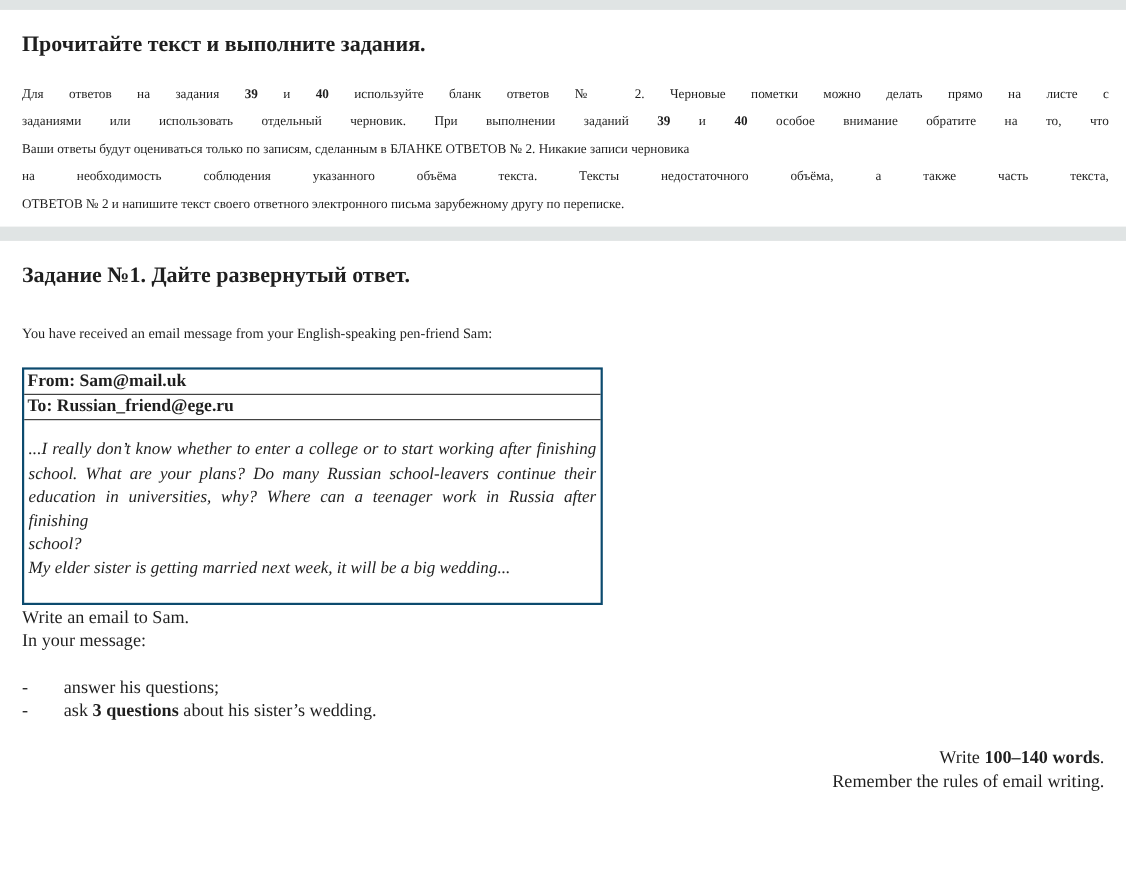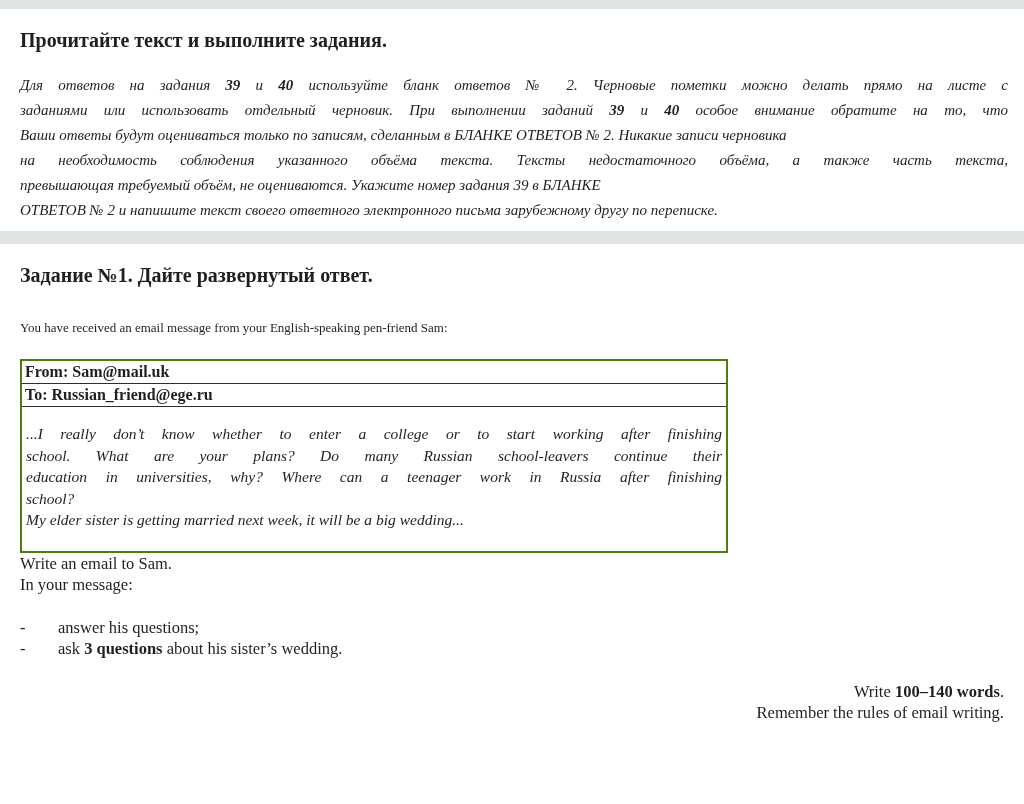--- a/index.html
+++ b/index.html
@@ -19,38 +19,37 @@
 
   .heading {
     margin-top: 21px;
     font-weight: bold;
     font-size: 20px;
     line-height: 20px;
   }
 
   .ru-paragraph {
     margin-top: 23px;
-    font-style: italic;
-    font-size: 15px;
+    font-size: 12px;
     line-height: 25px;
   }
   .tline { min-height: 25px; }
   .just { text-align: justify; text-align-last: justify; }
   b { font-weight: bold; }
 
   .intro {
     margin-top: 32px;
     font-size: 13px;
     line-height: 21px;
   }
 
   .email-table {
     margin-top: 21px;
-    width: 708px;
-    border: 2px solid #4d7c0f;
+    width: 528px;
+    border: 2px solid #0c4a6e;
   }
   .email-row {
     height: 23px;
     line-height: 21px;
     border-bottom: 1.5px solid #2e2e2e;
     font-weight: bold;
     font-size: 16px;
     padding-left: 3px;
     overflow: hidden;
   }
@@ -74,21 +73,20 @@
 
 <div class="band band-top"></div>
 
 <div class="sec1">
   <div class="heading">Прочитайте текст и выполните задания.</div>
   <div class="ru-paragraph">
       <div class="tline just"><span>Для ответов на задания </span><b>39</b><span> и </span><b>40</b><span> используйте бланк ответов № 2. Черновые пометки можно делать прямо на листе с</span></div>
       <div class="tline just"><span>заданиями или использовать отдельный черновик. При выполнении заданий </span><b>39</b><span> и </span><b>40</b><span> особое внимание обратите на то, что</span></div>
       <div class="tline"><span>Ваши ответы будут оцениваться только по записям, сделанным в БЛАНКЕ ОТВЕТОВ № 2. Никакие записи черновика</span></div>
       <div class="tline just"><span>на необходимость соблюдения указанного объёма текста. Тексты недостаточного объёма, а также часть текста,</span></div>
-      <div class="tline"><span>превышающая требуемый объём, не оцениваются. Укажите номер задания 39 в БЛАНКЕ</span></div>
       <div class="tline"><span>ОТВЕТОВ № 2 и напишите текст своего ответного электронного письма зарубежному другу по переписке.</span></div>
     </div>
 </div>
 
 <div class="band band-divider"></div>
 
 <div class="sec2">
   <div class="heading">Задание №1. Дайте развернутый ответ.</div>
   <div class="intro">You have received an email message from your English-speaking pen-friend Sam:</div>
 

